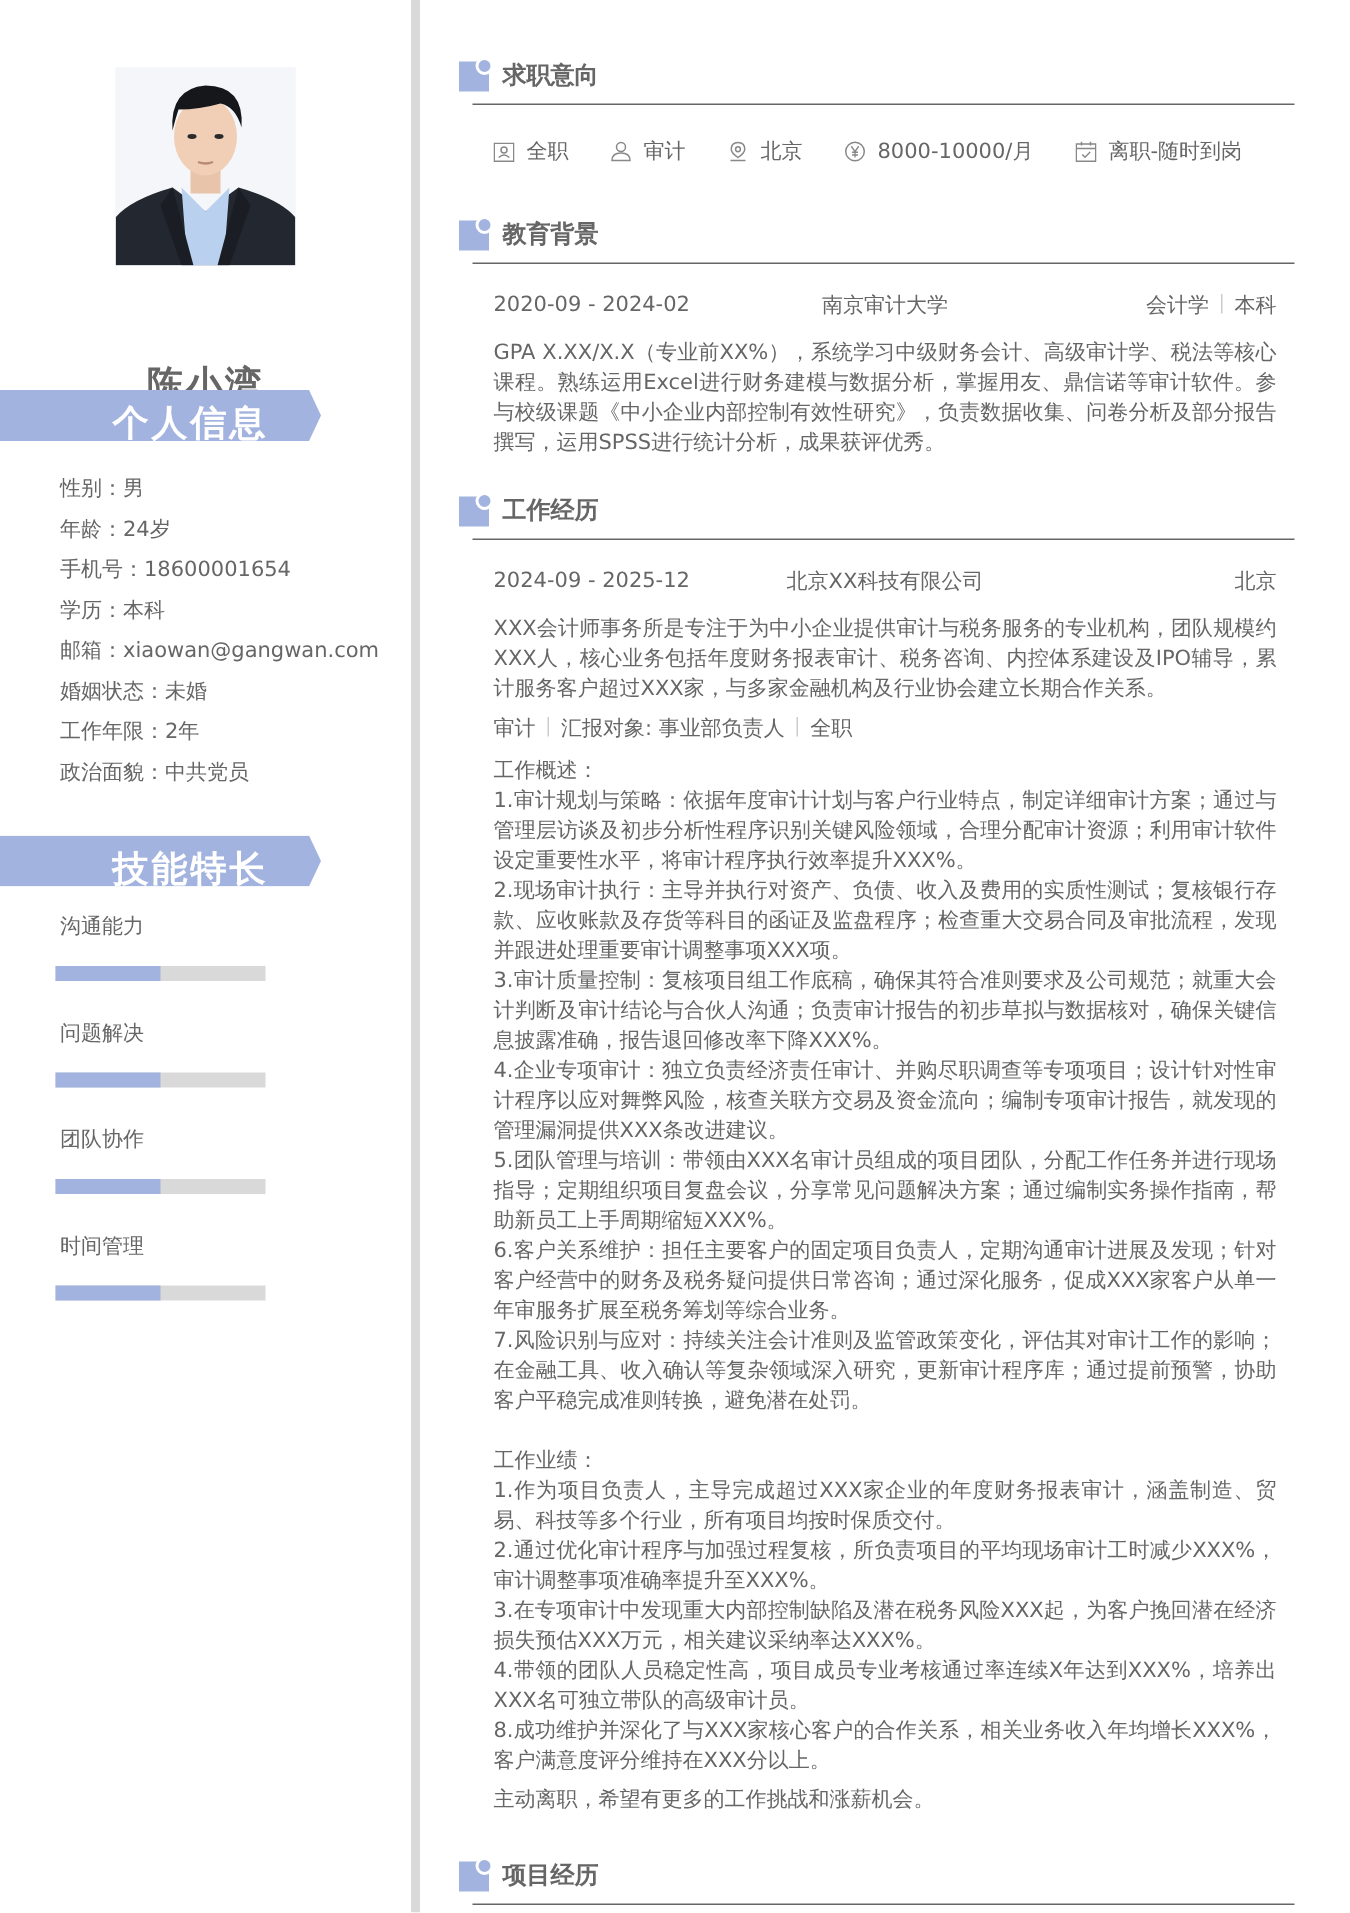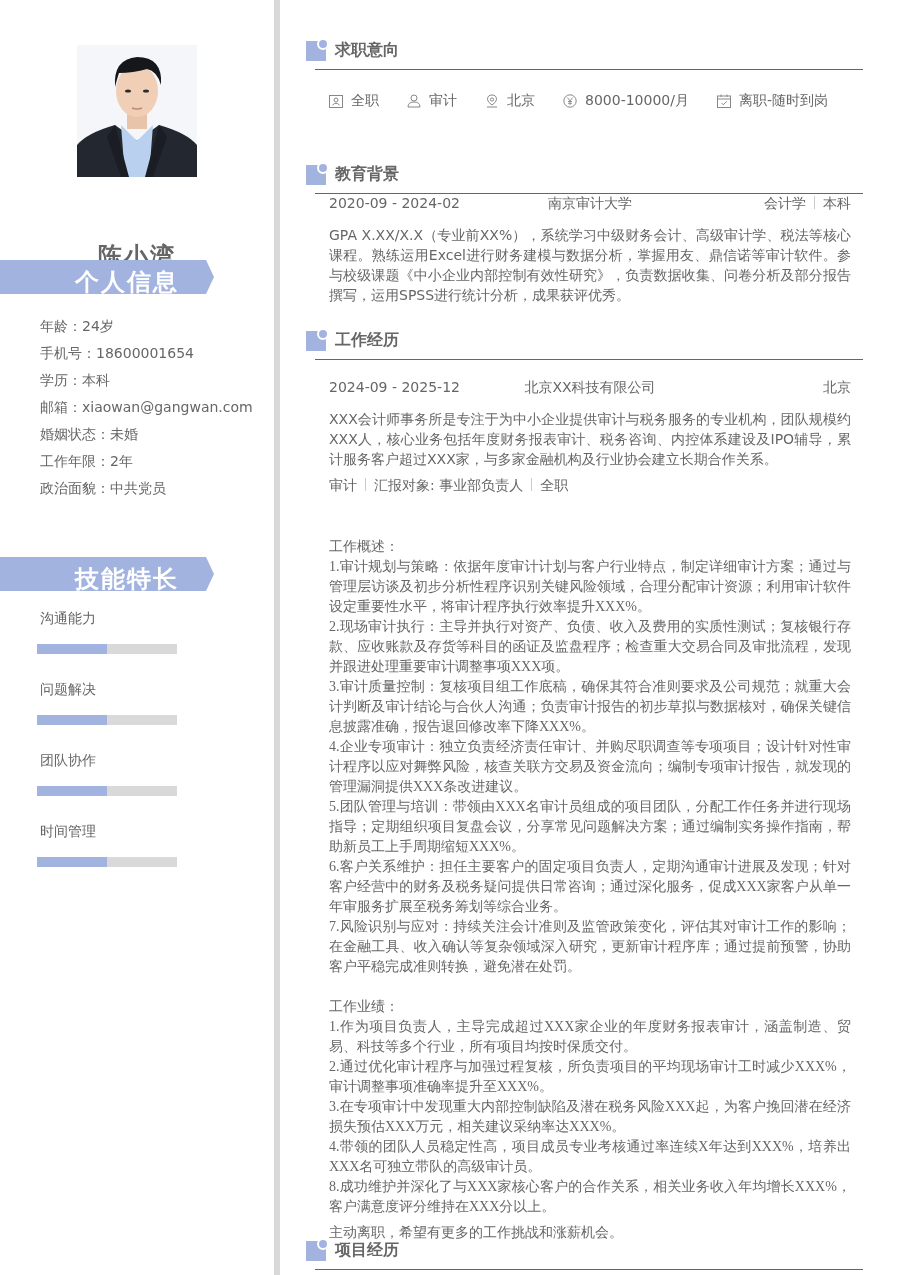--- a/index.html
+++ b/index.html
@@ -77,20 +77,21 @@
     </svg>
   </div>
 
   <div class="name">陈小湾</div>
 
   <div class="banner" style="top:260px;">
     <span>个人信息</span>
   </div>
 
   <ul class="info-list">
+    <li>性别：男</li>
     <li>年龄：24岁</li>
     <li>手机号：18600001654</li>
     <li>学历：本科</li>
     <li>邮箱：xiaowan@gangwan.com</li>
     <li>婚姻状态：未婚</li>
     <li>工作年限：2年</li>
     <li>政治面貌：中共党员</li>
   </ul>
 
   <div class="banner" style="top:557px;">
@@ -168,21 +169,21 @@
     </div>
     <div class="intent-item">
       <svg width="14" height="14" viewBox="0 0 14 14">
           <rect x="0.5" y="2" width="13" height="11.5" fill="none" stroke="#888"></rect>
           <path d="M0.5 5 L13.5 5 M4 0.5 L4 3 M10 0.5 L10 3 M4.5 9 L6.3 10.8 L9.8 7.3" fill="none" stroke="#888"></path>
         </svg>
       <span>离职-随时到岗</span>
     </div>
   </div>
 
-  <div class="sec-head" style="top:161px;padding-left:44px;">
+  <div class="sec-head" style="top:143px;padding-left:44px;">
     <div class="deco"></div>
     <div class="title">教育背景</div>
     <div class="rule"></div>
   </div>
 
   <div class="row3" style="top:195px;">
     <span class="l">2020-09 - 2024-02</span>
     <span class="c">南京审计大学</span>
     <span class="r"><span>会计学</span><span class="sep"></span><span>本科</span></span>
   </div>
@@ -204,21 +205,21 @@
   </div>
 
   <div class="para" style="top:409px;">
     <p>XXX会计师事务所是专注于为中小企业提供审计与税务服务的专业机构，团队规模约XXX人，核心业务包括年度财务报表审计、税务咨询、内控体系建设及IPO辅导，累计服务客户超过XXX家，与多家金融机构及行业协会建立长期合作关系。</p>
   </div>
 
   <div class="tags" style="top:477px;">
     <span>审计</span><span class="sep"></span><span>汇报对象: 事业部负责人</span><span class="sep"></span><span>全职</span>
   </div>
 
-  <div class="para" style="top:537px;font-family:Liberation Serif, serif;">
+  <div class="para" style="top:504px;">
     <p>工作概述：</p>
     <p>1.审计规划与策略：依据年度审计计划与客户行业特点，制定详细审计方案；通过与管理层访谈及初步分析性程序识别关键风险领域，合理分配审计资源；利用审计软件设定重要性水平，将审计程序执行效率提升XXX%。</p>
     <p>2.现场审计执行：主导并执行对资产、负债、收入及费用的实质性测试；复核银行存款、应收账款及存货等科目的函证及监盘程序；检查重大交易合同及审批流程，发现并跟进处理重要审计调整事项XXX项。</p>
     <p>3.审计质量控制：复核项目组工作底稿，确保其符合准则要求及公司规范；就重大会计判断及审计结论与合伙人沟通；负责审计报告的初步草拟与数据核对，确保关键信息披露准确，报告退回修改率下降XXX%。</p>
     <p>4.企业专项审计：独立负责经济责任审计、并购尽职调查等专项项目；设计针对性审计程序以应对舞弊风险，核查关联方交易及资金流向；编制专项审计报告，就发现的管理漏洞提供XXX条改进建议。</p>
     <p>5.团队管理与培训：带领由XXX名审计员组成的项目团队，分配工作任务并进行现场指导；定期组织项目复盘会议，分享常见问题解决方案；通过编制实务操作指南，帮助新员工上手周期缩短XXX%。</p>
     <p>6.客户关系维护：担任主要客户的固定项目负责人，定期沟通审计进展及发现；针对客户经营中的财务及税务疑问提供日常咨询；通过深化服务，促成XXX家客户从单一年审服务扩展至税务筹划等综合业务。</p>
     <p>7.风险识别与应对：持续关注会计准则及监管政策变化，评估其对审计工作的影响；在金融工具、收入确认等复杂领域深入研究，更新审计程序库；通过提前预警，协助客户平稳完成准则转换，避免潜在处罚。</p>
     <p style="height:20px;"></p>
     <p>工作业绩：</p>

